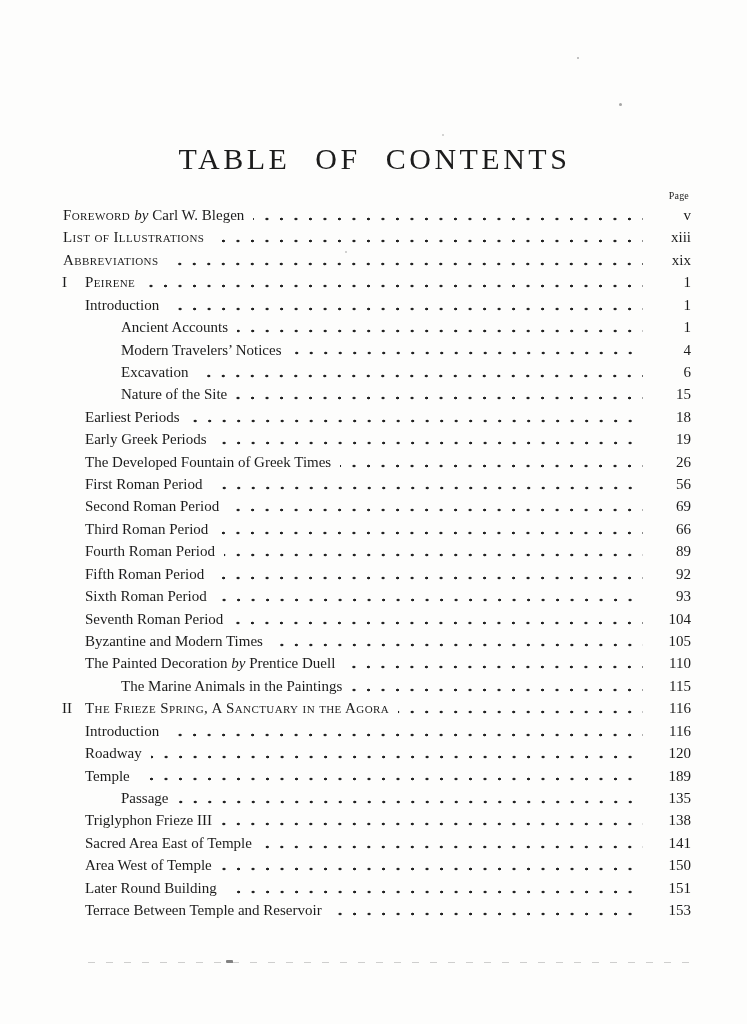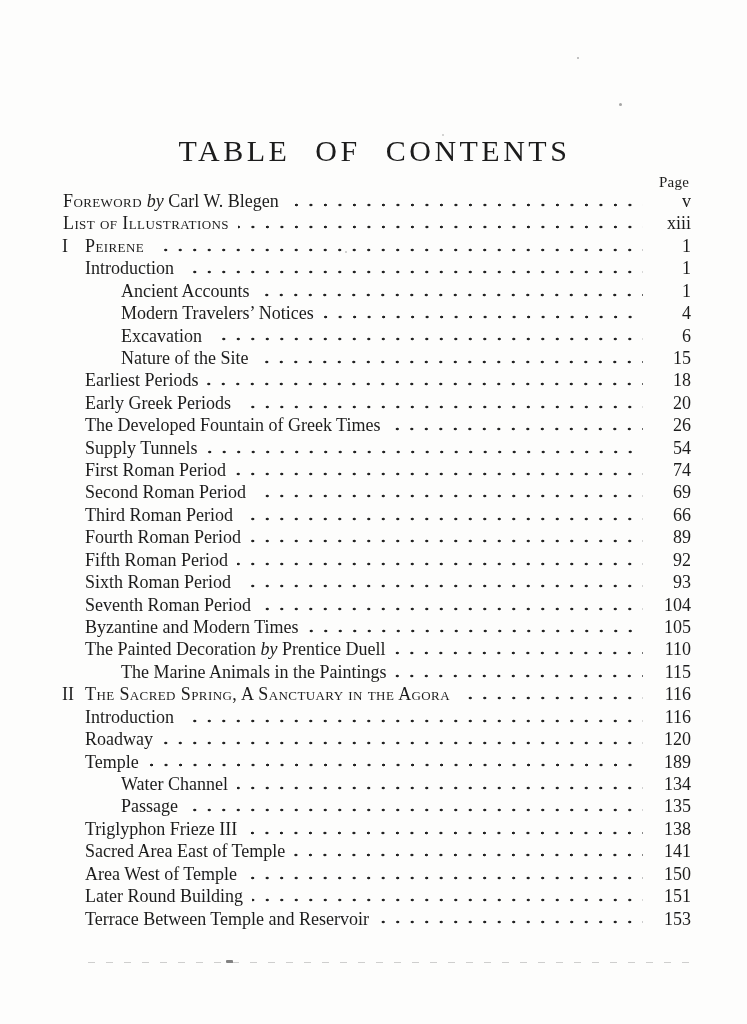--- a/index.html
+++ b/index.html
@@ -12,44 +12,44 @@
     position: relative;
     overflow: hidden;
     background: #fdfdfc;
     color: #1c1c1c;
     font-family: "Liberation Serif", "DejaVu Serif", serif;
   }
   .content {
     padding: 128px 56px 0 58px;
   }
   .title {
-    margin: 8px;
+    margin: 16px;
     font-size: 30px;
     line-height: 30px;
     font-weight: 400;
     text-align: center;
     letter-spacing: 3.5px;
     word-spacing: 14px;
   }
   .page-label {
     text-align: right;
-    font-size: 15px;
+    font-size: 10px;
     line-height: 12px;
     margin-top: 10px;
     padding-right: 2px;
     letter-spacing: 0.2px;
   }
   .toc {
     margin-top: 2px;
   }
   .row {
     display: flex;
     align-items: center;
     position: relative;
-    font-size: 18px;
+    font-size: 15px;
     line-height: 22.42px;
     white-space: nowrap;
   }
   .row.ind-0 { padding-left: 5px; }
   .row.ind-1 { padding-left: 27px; }
   .row.ind-2 { padding-left: 63px; }
   .numeral {
     position: absolute;
     left: 4px;
     top: 0;
@@ -102,20 +102,26 @@
     <span class="label"><span class="seg-sc">Foreword </span><span class="seg-i">by</span><span class="seg-n"> Carl W. Blegen</span></span>
     <span class="leader"></span>
     <span class="pagenum">v</span>
   </div>
       <div class="row ind-0">
 
     <span class="label"><span class="seg-sc">List of Illustrations</span></span>
     <span class="leader"></span>
     <span class="pagenum">xiii</span>
   </div>
+      <div class="row ind-0">
+
+    <span class="label"><span class="seg-sc">Abbreviations</span></span>
+    <span class="leader"></span>
+    <span class="pagenum">xix</span>
+  </div>
       <div class="row ind-1">
     <span class="numeral">I</span>
     <span class="label"><span class="seg-sc">Peirene</span></span>
     <span class="leader"></span>
     <span class="pagenum">1</span>
   </div>
       <div class="row ind-1">
 
     <span class="label"><span class="seg-n">Introduction</span></span>
     <span class="leader"></span>
@@ -148,39 +154,33 @@
       <div class="row ind-1">
 
     <span class="label"><span class="seg-n">Earliest Periods</span></span>
     <span class="leader"></span>
     <span class="pagenum">18</span>
   </div>
       <div class="row ind-1">
 
     <span class="label"><span class="seg-n">Early Greek Periods</span></span>
     <span class="leader"></span>
-    <span class="pagenum">20</span>
+    <span class="pagenum">19</span>
   </div>
       <div class="row ind-1">
 
     <span class="label"><span class="seg-n">The Developed Fountain of Greek Times</span></span>
     <span class="leader"></span>
     <span class="pagenum">26</span>
   </div>
       <div class="row ind-1">
 
-    <span class="label"><span class="seg-n">Supply Tunnels</span></span>
-    <span class="leader"></span>
-    <span class="pagenum">54</span>
-  </div>
-      <div class="row ind-1">
-
     <span class="label"><span class="seg-n">First Roman Period</span></span>
     <span class="leader"></span>
-    <span class="pagenum">74</span>
+    <span class="pagenum">56</span>
   </div>
       <div class="row ind-1">
 
     <span class="label"><span class="seg-n">Second Roman Period</span></span>
     <span class="leader"></span>
     <span class="pagenum">69</span>
   </div>
       <div class="row ind-1">
 
     <span class="label"><span class="seg-n">Third Roman Period</span></span>
@@ -224,47 +224,41 @@
     <span class="pagenum">110</span>
   </div>
       <div class="row ind-2">
 
     <span class="label"><span class="seg-n">The Marine Animals in the Paintings</span></span>
     <span class="leader"></span>
     <span class="pagenum">115</span>
   </div>
       <div class="row ind-1">
     <span class="numeral">II</span>
-    <span class="label"><span class="seg-sc">The Sacred Spring, A Sanctuary in the Agora</span></span>
+    <span class="label"><span class="seg-sc">The Frieze Spring, A Sanctuary in the Agora</span></span>
     <span class="leader"></span>
     <span class="pagenum">116</span>
   </div>
       <div class="row ind-1">
 
     <span class="label"><span class="seg-n">Introduction</span></span>
     <span class="leader"></span>
     <span class="pagenum">116</span>
   </div>
       <div class="row ind-1">
 
     <span class="label"><span class="seg-n">Roadway</span></span>
     <span class="leader"></span>
     <span class="pagenum">120</span>
   </div>
       <div class="row ind-1">
 
     <span class="label"><span class="seg-n">Temple</span></span>
     <span class="leader"></span>
     <span class="pagenum">189</span>
-  </div>
-      <div class="row ind-2">
-
-    <span class="label"><span class="seg-n">Water Channel</span></span>
-    <span class="leader"></span>
-    <span class="pagenum">134</span>
   </div>
       <div class="row ind-2">
 
     <span class="label"><span class="seg-n">Passage</span></span>
     <span class="leader"></span>
     <span class="pagenum">135</span>
   </div>
       <div class="row ind-1">
 
     <span class="label"><span class="seg-n">Triglyphon Frieze III</span></span>

